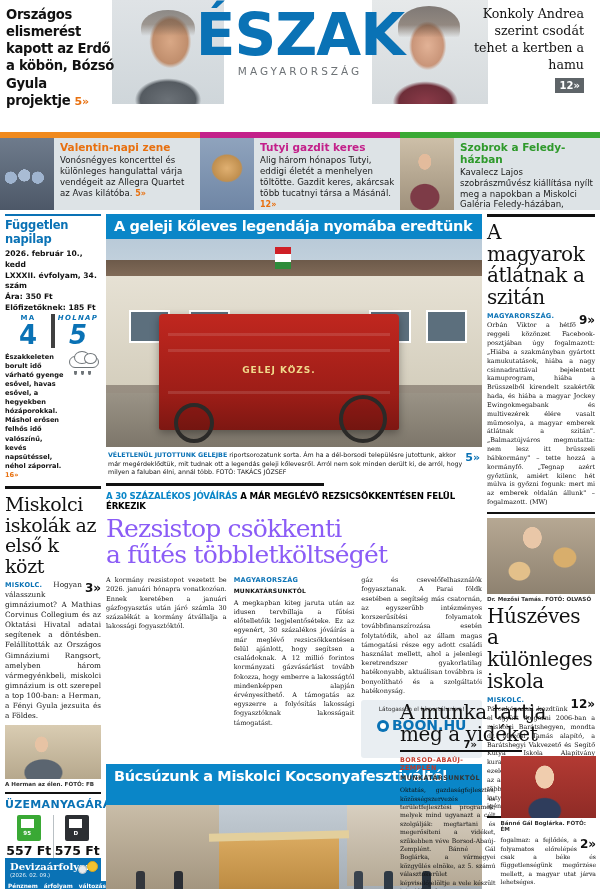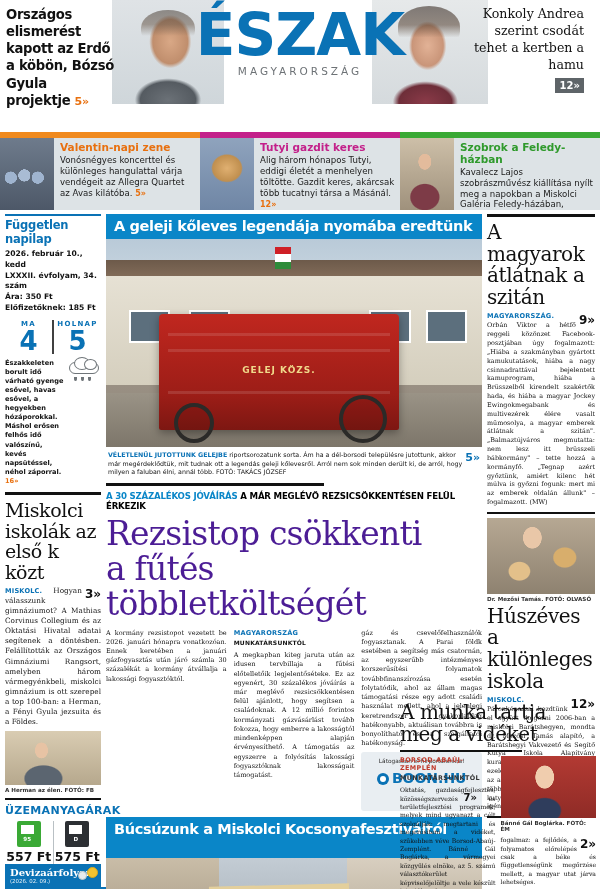--- a/index.html
+++ b/index.html
@@ -125,23 +125,23 @@
   
   .rule-blue { height:2px; background:#0a72b5; margin-bottom:2px; }
   .rule-black { height:3px; background:#111; margin:6px 0 5px; }
   .rule-black-thin { height:2px; background:#111; margin:5px 0 4px; }
   .kicker-blue {
     font-family:"DejaVu Sans",sans-serif; font-weight:700; font-size:11.5px;
     color:#0a72b5; margin-bottom:3px; letter-spacing:-0.2px;
   }
   .imp-line{ font-family:"DejaVu Sans",sans-serif; font-weight:700;
     font-size:7.6px; line-height:1.42; color:#111; }
-  .wx-row{ display:flex; align-items:flex-start; margin-top:6px; }
+  .wx-row{ display:flex; align-items:flex-start; }
   .wx-cell{ flex:1 1 0; text-align:center; }
-  .wx-cell + .wx-cell{ border-left:2px solid #404040; }
+  .wx-cell + .wx-cell{ border-left:4px solid #404040;font-style:italic; }
   .wx-lbl{ font-family:"DejaVu Sans",sans-serif; font-weight:700; font-size:7px;
     color:#0a72b5; letter-spacing:1.3px; }
   .wx-val{ font-family:"DejaVu Sans",sans-serif; font-weight:700; font-size:26px;
     color:#0a72b5; line-height:1.0; }
   .wx-text{ margin-top:5px; font-family:"DejaVu Sans",sans-serif; font-weight:700;
     font-size:6.6px; line-height:1.38; color:#111; }
   .wx-text .pg{ color:#e8700f; }
   .wx-wrap{ display:flex; gap:3px; align-items:flex-start; }
   .wx-wrap .wx-text{ flex:1 1 auto; }
   .cloud{ position:relative; width:34px; height:26px; flex:0 0 34px; margin-top:2px; }
@@ -249,22 +249,22 @@
     font-family:"DejaVu Sans",sans-serif; font-size:6.3px; line-height:1.36; color:#111; }
   .lead-cap b{ color:#0a72b5; }
   .lead-cap .pgmark{ font-size:11px; color:#0a72b5; }
 
   .mid-kicker{
     font-family:"DejaVu Sans",sans-serif; font-weight:700; font-size:8.6px;
     letter-spacing:-0.2px; margin-top:3px;
   }
   .mid-kicker .hl{ color:#0a86c8; }
   .mid-head{
-    font-family:"DejaVu Serif",serif; font-weight:400; font-size:33px;
-    line-height:1.07; color:#4c1d95; letter-spacing:-0.8px; margin-top:5px;
+    font-family:"DejaVu Serif",serif; font-weight:400; font-size:25px;
+    line-height:1.07; color:#8b5cf6; letter-spacing:-0.8px; margin-top:5px;
   }
   .mid-cols{ display:flex; gap:7px; margin-top:7px; }
   .mid-col{ flex:1 1 0; font-family:"DejaVu Serif",serif; font-size:6.5px;
     line-height:1.42; text-align:justify; color:#111; }
   .mid-col .loc{ display:block; margin-bottom:1px; }
   .src-sans{ font-family:"DejaVu Sans",sans-serif; font-weight:700;
     font-size:6px; color:#111; letter-spacing:0.2px; }
   .boon-box{ background:#e9eef2; border-radius:3px; padding:5px 5px 6px;
     text-align:center; }
   .boon-box .bt{ font-family:"DejaVu Sans",sans-serif; font-size:5.8px;

